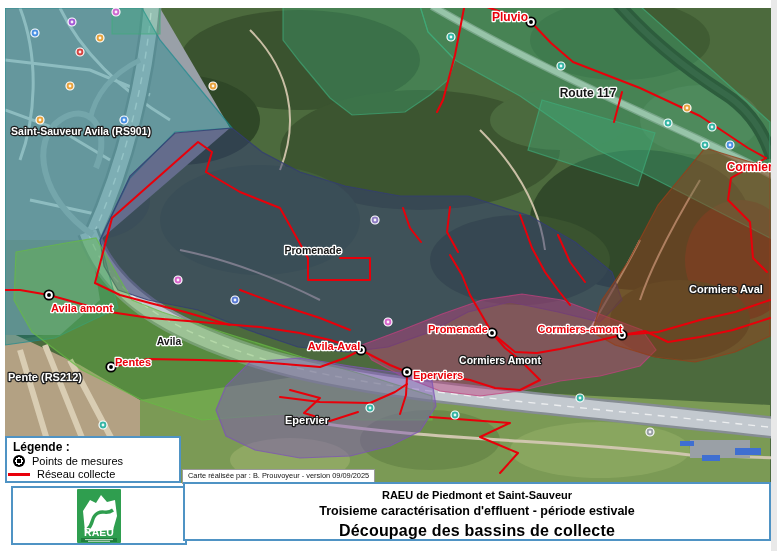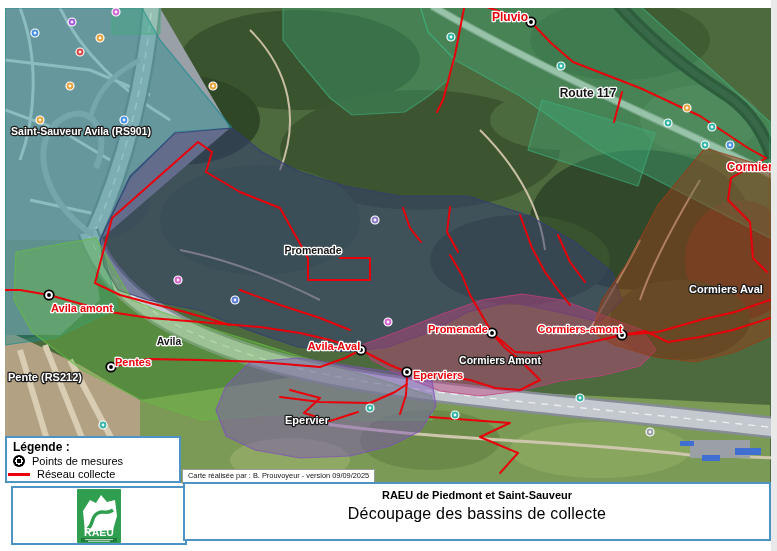--- a/index.html
+++ b/index.html
@@ -22,21 +22,21 @@
   .credit{position:absolute;left:182px;top:469px;height:14px;background:#ffffff;
           border:1px solid #9a9a9a;box-sizing:border-box;padding:1px 5px 12px 5px;
           font-size:7.4px;color:#111;white-space:nowrap;}
 
   .logo-box{position:absolute;left:11px;top:486px;width:176px;height:59px;background:#ffffff;
             border:2px solid #4f93c4;box-sizing:border-box;display:flex;align-items:center;justify-content:center;}
   .title-box{position:absolute;left:183px;top:482px;width:588px;height:59px;background:#ffffff;
              border:2px solid #4f93c4;box-sizing:border-box;text-align:center;color:#000;}
   .tb-org{font-size:11px;font-weight:bold;margin-top:5px;}
   .tb-sub{font-size:12.5px;font-weight:bold;margin-top:3px;}
-  .tb-title{font-size:16px;font-weight:normal;margin-top:4px;letter-spacing:.2px;}
+  .tb-title{font-size:16px;font-weight:bold;margin-top:4px;letter-spacing:.2px;}
 </style>
 </head>
 <body>
 
 <div class="page">
 
   <svg id="map" width="777" height="551" viewBox="0 0 777 551">
     <defs>
       <clipPath id="mapclip">
           <rect x="5" y="8" width="766" height="475"></rect>
@@ -317,16 +317,17 @@
       <path d="M10,41 C18,34 13,28 21,24 C27,21 29,26 36,21" stroke="#2f9e4f" stroke-width="3.4" fill="none"></path>
       <text x="22" y="47" text-anchor="middle" font-size="10.5" font-weight="bold" fill="#ffffff">RAEU</text>
       <rect x="4" y="49" width="36" height="4" fill="#1f7d3c"></rect>
       <rect x="8" y="50.2" width="28" height="0.9" fill="#ffffff" opacity="0.85"></rect>
       <rect x="11" y="51.8" width="22" height="0.9" fill="#ffffff" opacity="0.85"></rect>
     </svg>
   </div>
 
   <div class="title-box">
     <div class="tb-org">RAEU de Piedmont et Saint-Sauveur</div>
+    <div class="tb-sub">Troisieme caractérisation d'effluent - période estivale</div>
     <div class="tb-title">Découpage des bassins de collecte</div>
   </div>
 
 </div>
 
 </body></html>

